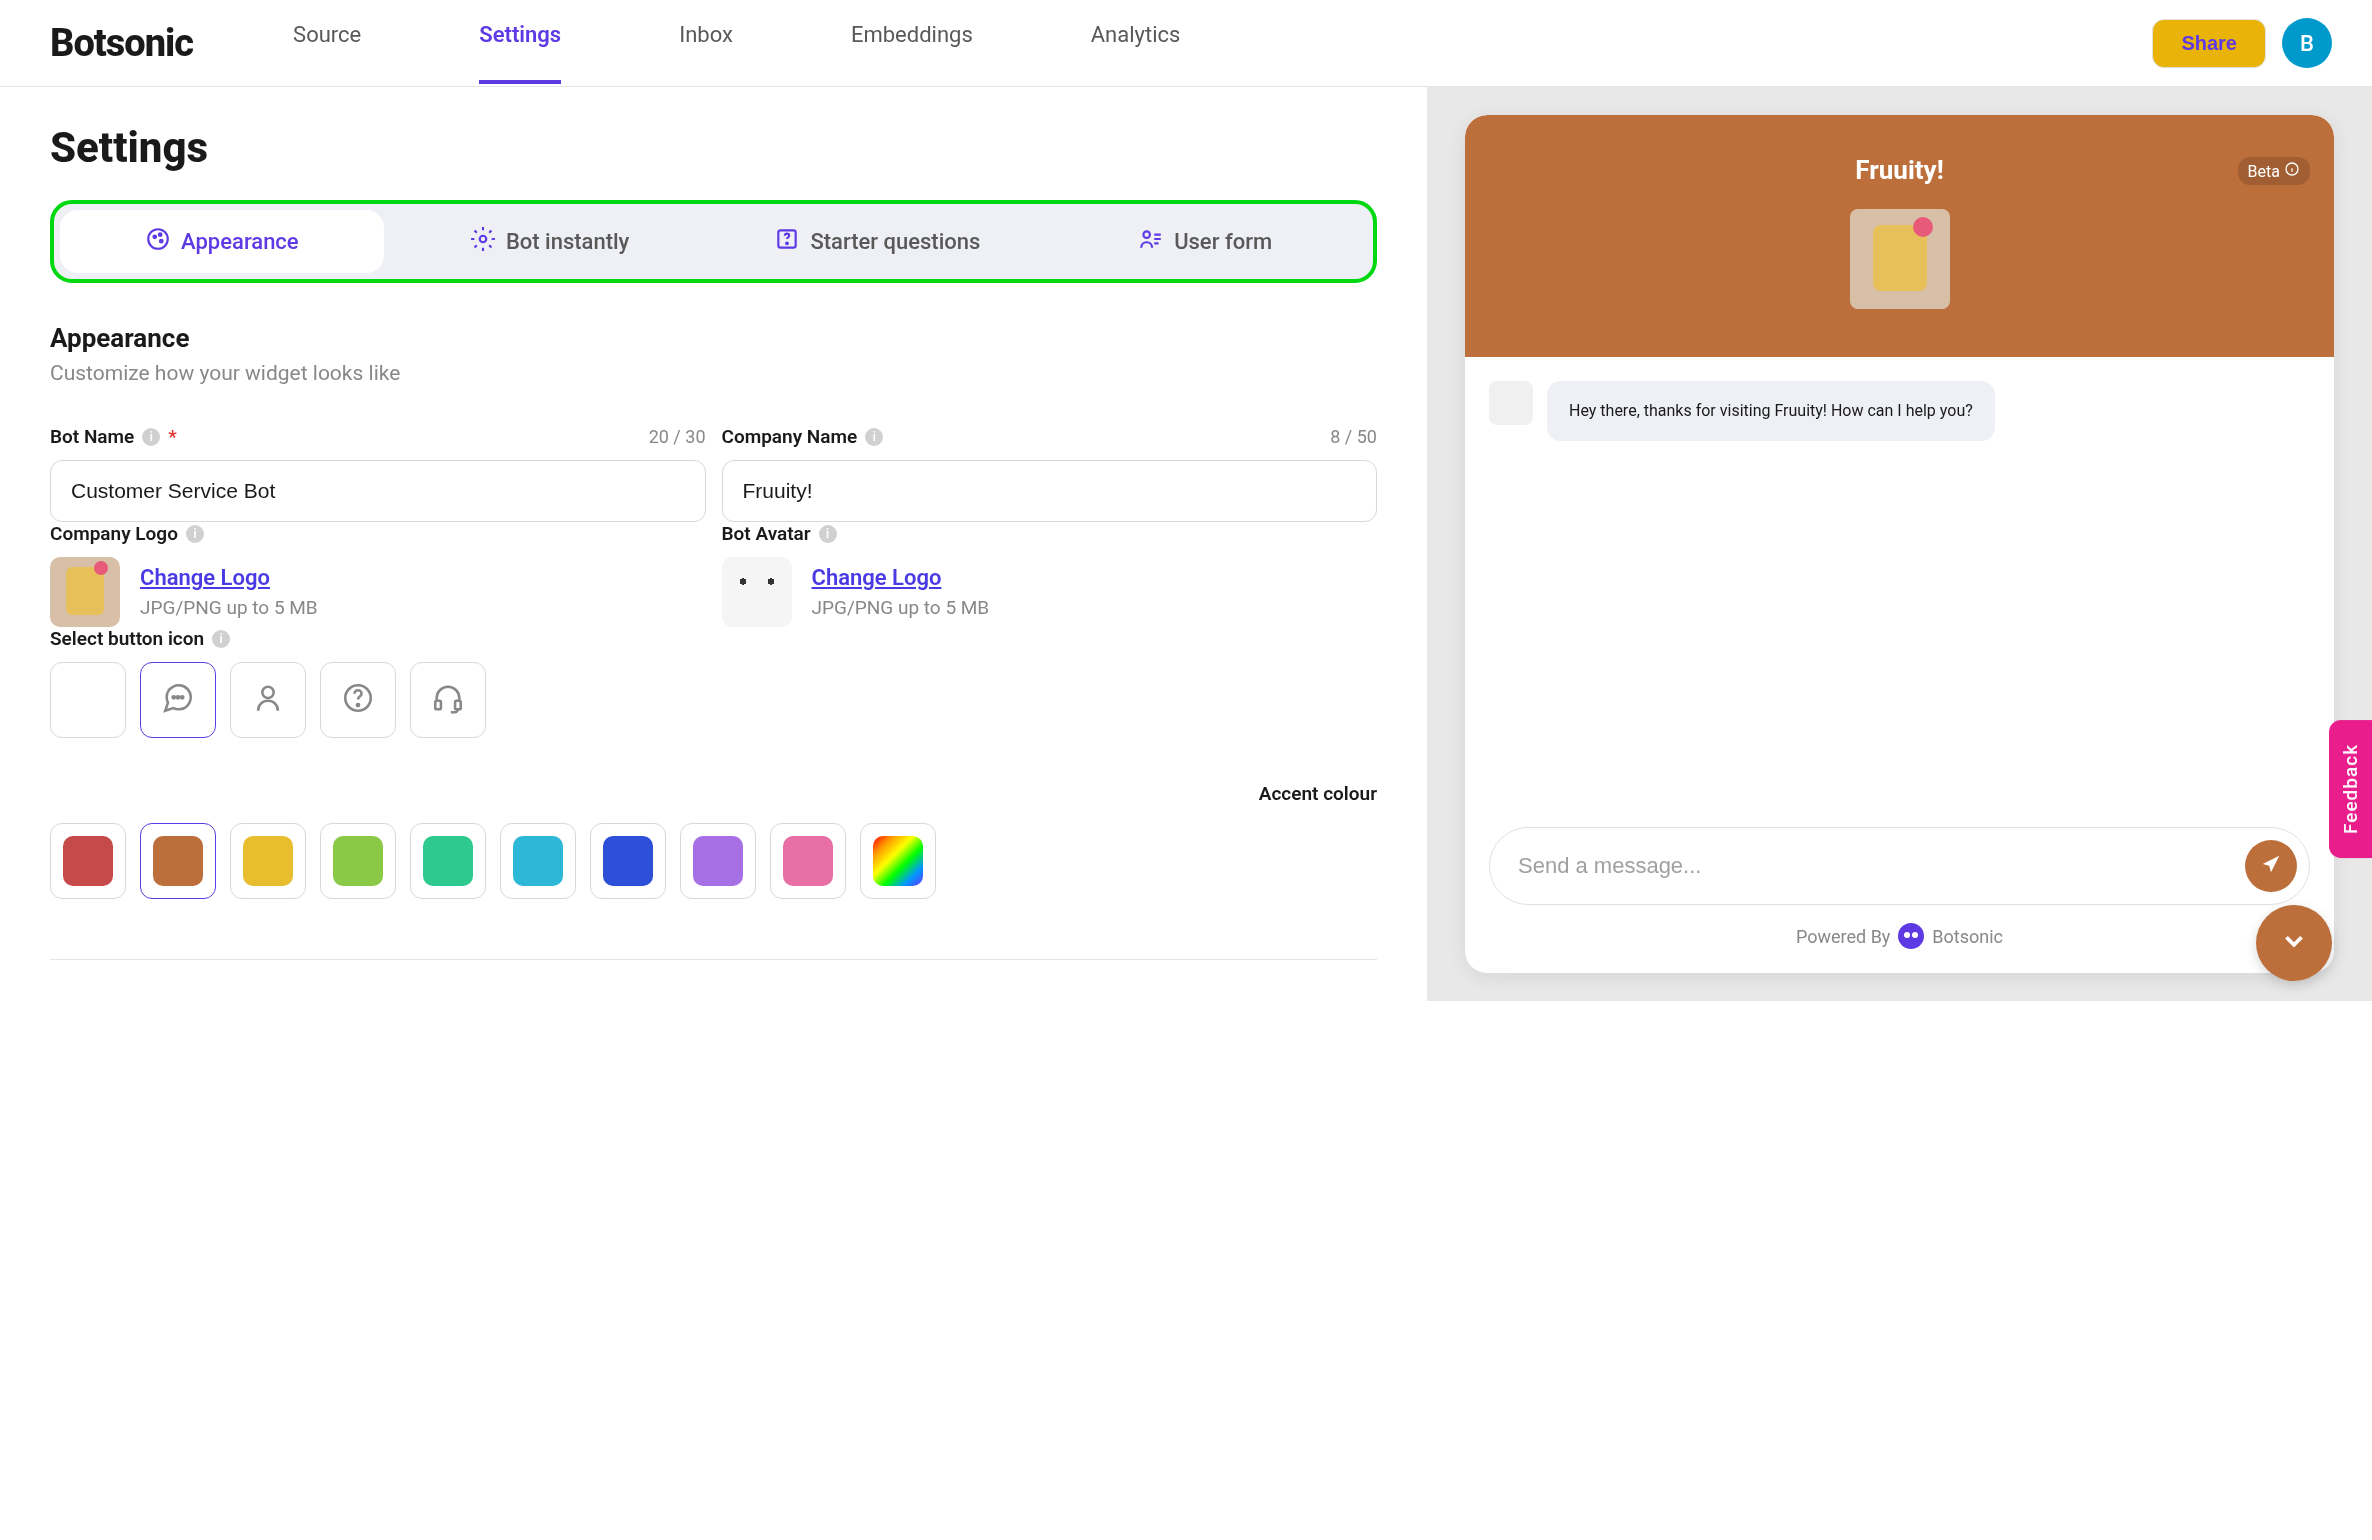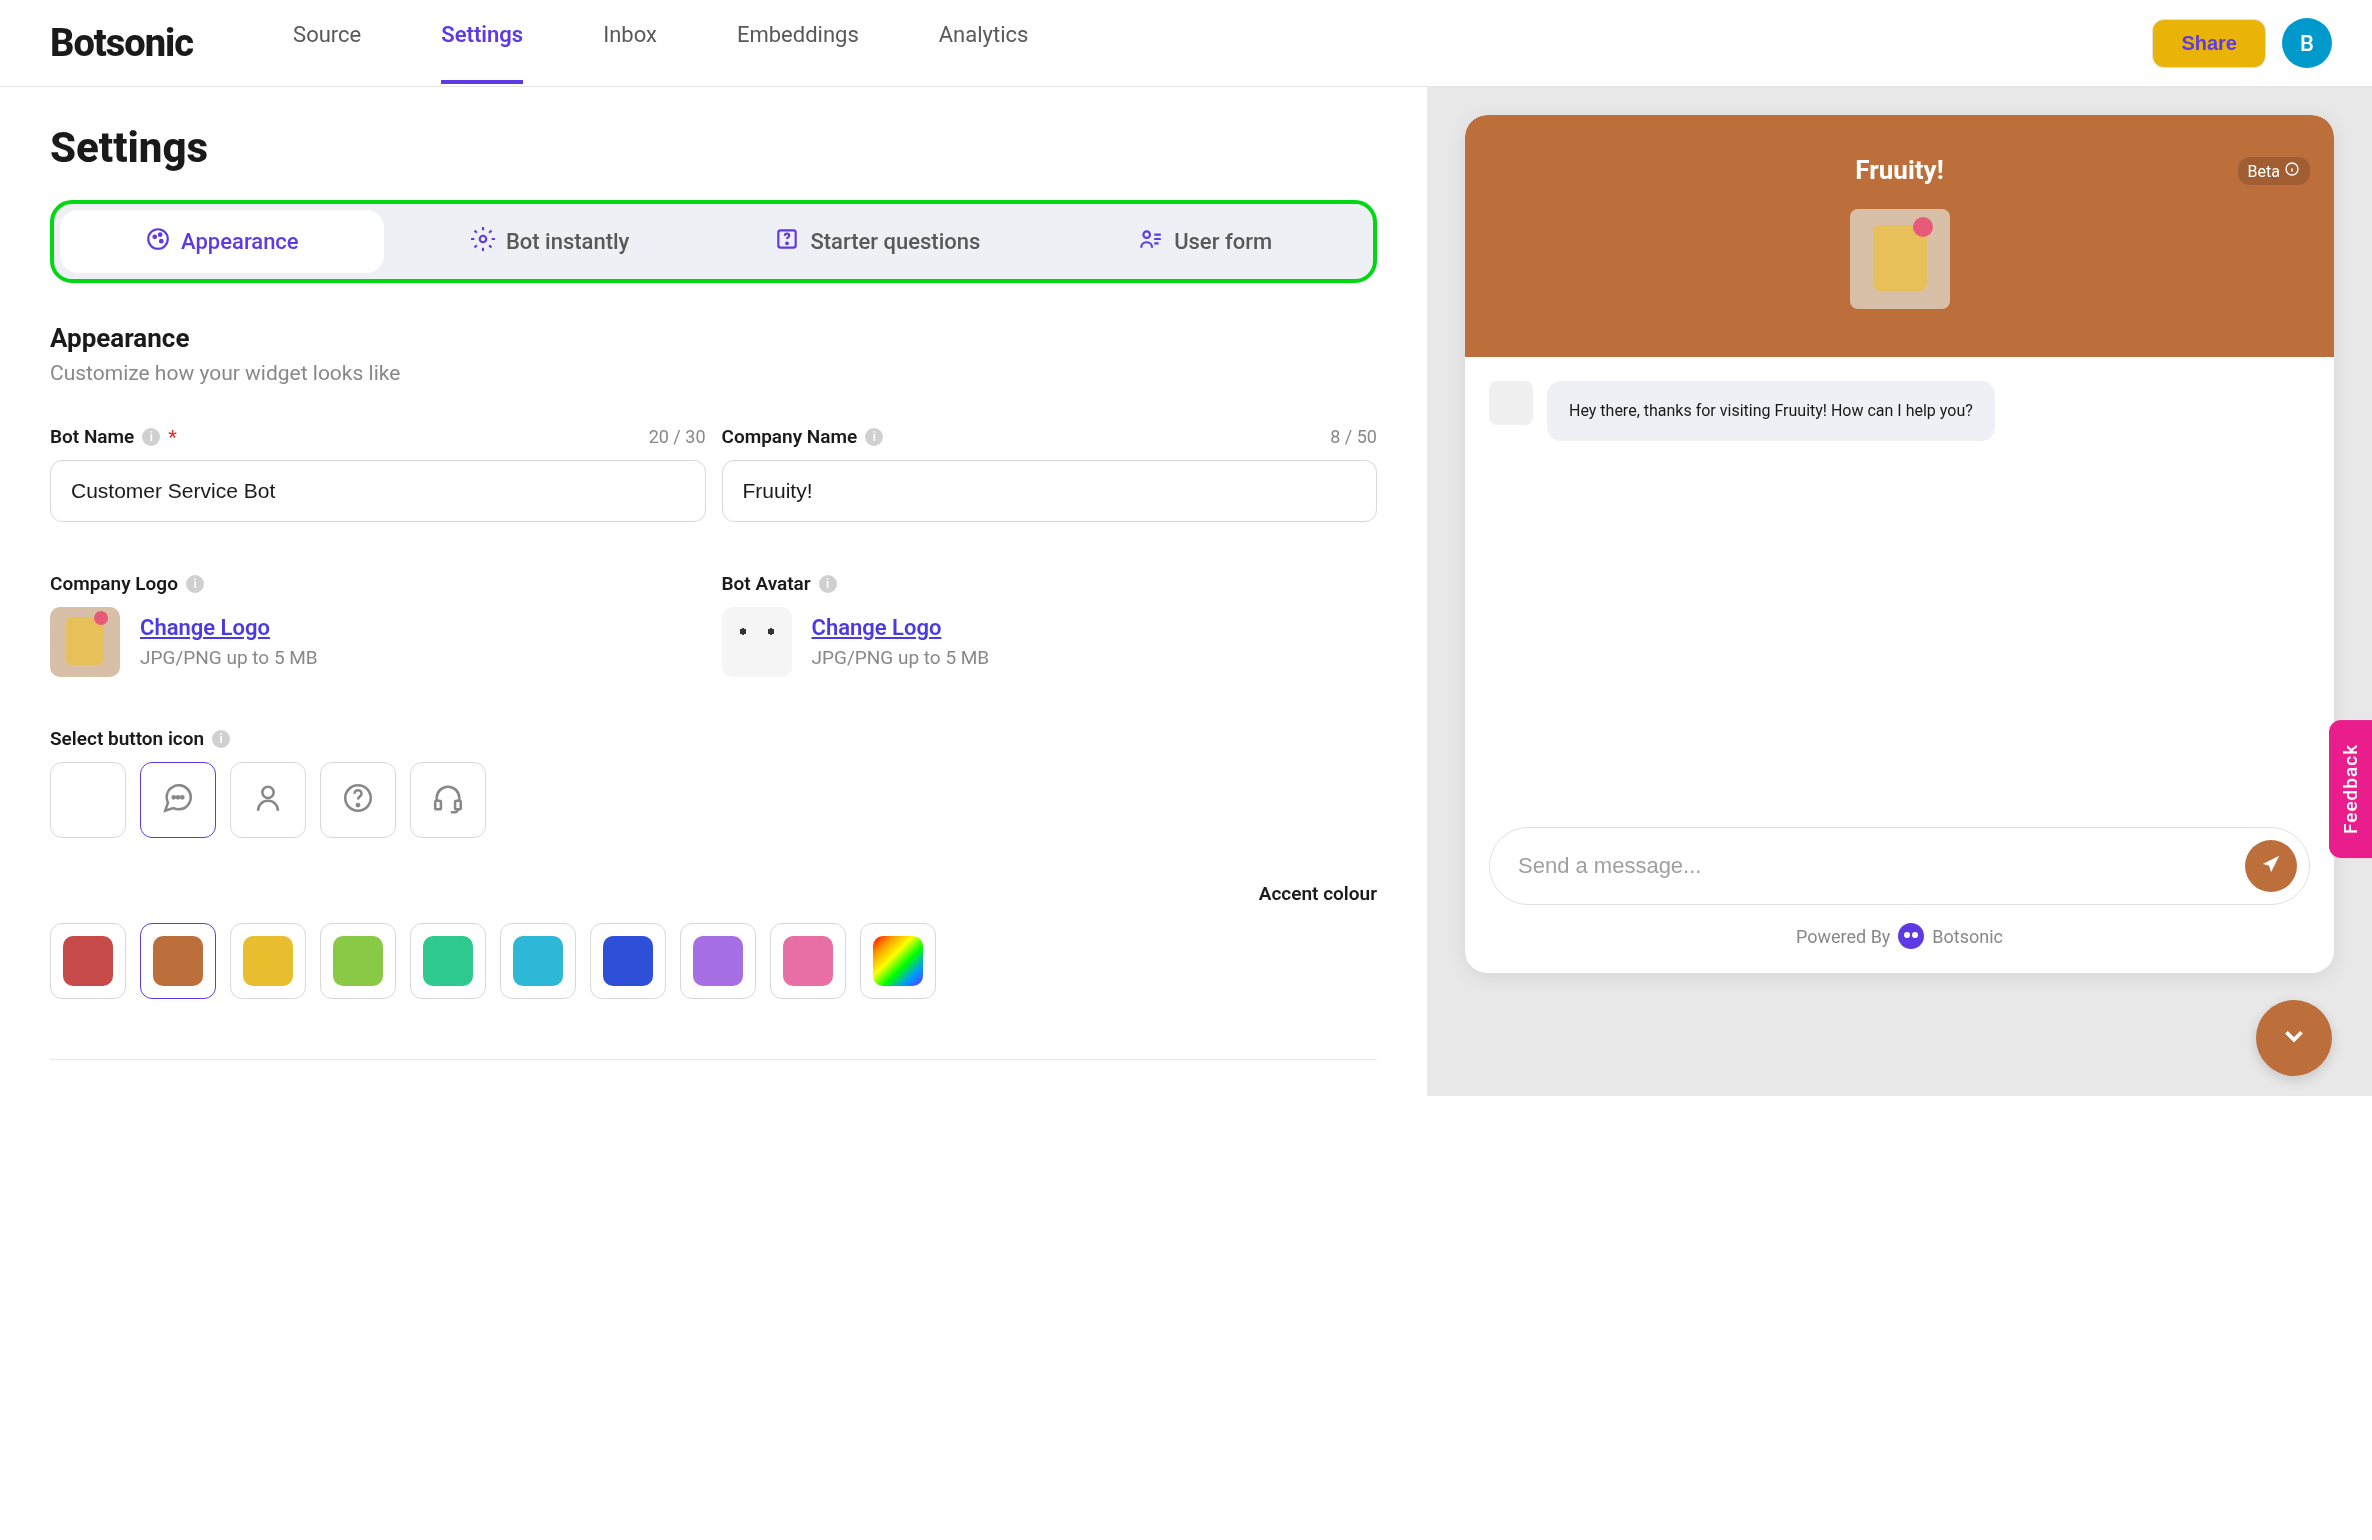--- a/index.html
+++ b/index.html
@@ -1,40 +1,40 @@
 <!DOCTYPE html>
 <html><head>
 <meta charset="utf-8">
 <style>
 * { box-sizing: border-box; margin: 0; padding: 0; }
 body { font-family: -apple-system, BlinkMacSystemFont, 'Segoe UI', Roboto, sans-serif; background: #fff; color: #1a1a1a; }
 .header { display: flex; align-items: center; padding: 18px 40px 18px 50px; border-bottom: 1px solid #e5e5e5; }
 .logo { font-size: 38px; font-weight: 800; letter-spacing: -1px; margin-right: 100px; }
-.nav { display: flex; gap: 80px; flex: 1; }
+.nav { display: flex; gap: 118px; flex: 1; }
 .nav-item { font-size: 22px; color: #595959; cursor: pointer; padding-bottom: 18px; position: relative; }
 .nav-item.active { color: #5e3ae4; font-weight: 600; }
 .nav-item.active::after { content: ''; position: absolute; bottom: -19px; left: 0; right: 0; height: 4px; background: #5e3ae4; }
 .header-right { display: flex; align-items: center; gap: 16px; }
 .share-btn { padding: 12px 28px; border: 1px solid #e0e0e0; border-radius: 12px; font-size: 20px; color: #5e3ae4; font-weight: 600; background: #eab308; cursor: pointer; }
 .avatar { width: 50px; height: 50px; border-radius: 50%; background: #0099cc; color: #fff; display: flex; align-items: center; justify-content: center; font-size: 22px; font-weight: 500; cursor: pointer; }
 
 .main { display: flex; }
 .left { flex: 1; padding: 36px 50px; }
 .right { width: 945px; background: #e8e8e8; padding: 28px; position: relative; }
 
 .page-title { font-size: 42px; font-weight: 800; margin-bottom: 28px; }
 .tab-bar { display: flex; background: #eef0f5; border-radius: 22px; padding: 6px; border: 4px solid #00d912; gap: 4px; }
 .tab-item { flex: 1; display: flex; align-items: center; justify-content: center; gap: 10px; padding: 16px 20px; border-radius: 18px; cursor: pointer; font-size: 22px; color: #595959; font-weight: 500; }
 .tab-item.active { background: #fff; color: #5e3ae4; }
 .tab-item svg { width: 26px; height: 26px; }
 
 .section-title { font-size: 26px; font-weight: 700; margin-top: 40px; margin-bottom: 8px; }
 .section-subtitle { font-size: 21px; color: #888; margin-bottom: 40px; }
 
-.form-row { display: flex; gap: 16px; margin-bottom: 50px; }
+.form-row { display: flex; gap: 16px; }
 .form-group { flex: 1; }
 .form-label { display: flex; align-items: center; gap: 8px; font-size: 19px; font-weight: 600; color: #1a1a1a; margin-bottom: 12px; }
 .form-label .info-icon { width: 18px; height: 18px; border-radius: 50%; background: #d0d0d0; display: inline-flex; align-items: center; justify-content: center; font-size: 12px; color: #fff; }
 .form-label .required { color: #e03030; }
 .form-label .counter { margin-left: auto; font-size: 18px; color: #888; font-weight: 400; }
 .text-input { width: 100%; border: 1px solid #d8d8d8; border-radius: 12px; padding: 18px 20px; font-size: 21px; color: #1a1a1a; }
 
 .logo-row { display: flex; align-items: center; gap: 20px; }
 .logo-thumb { width: 70px; height: 70px; border-radius: 10px; background: #d8c0a8; position: relative; overflow: hidden; }
 .logo-thumb.bot { background: #f0f0f0; }

